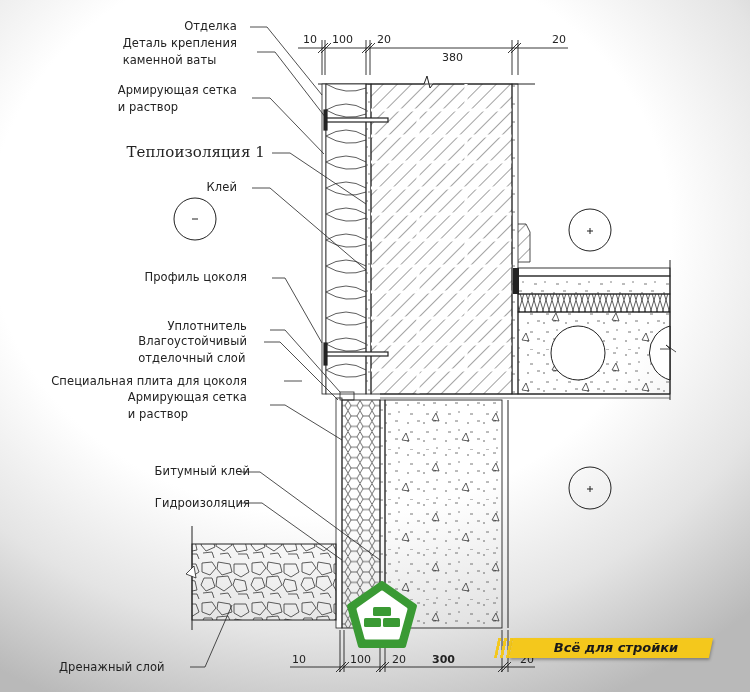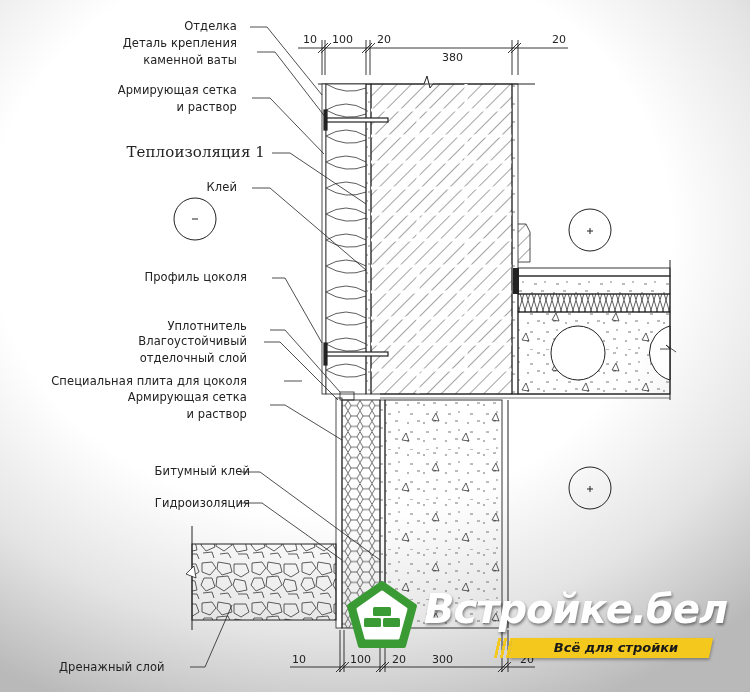--- a/index.html
+++ b/index.html
@@ -7,21 +7,21 @@
       width:750px; height:692px; position:relative; overflow:hidden;
       font-family: "DejaVu Sans", sans-serif;
       background:#ffffff;
     }
     .bg-grad {
       position:absolute; left:0; top:0; width:750px; height:692px;
       background: radial-gradient(ellipse 620px 520px at 330px 230px, #ffffff 55%, #e4e4e4 78%, #b9b9b9 100%);
     }
     svg.drawing { position:absolute; left:0; top:0; }
     .label {
-      position:absolute; font-size:11.5px; color:#222; text-align:right;
+      position:absolute; font-size:11.5px; color:#222; 
       line-height:17px; white-space:nowrap; letter-spacing:0.1px;
     }
     .label.serif { font-family:"DejaVu Serif", serif; font-size:15px; }
     .dim {
       position:absolute; font-size:11px; color:#222; line-height:12px;
     }
     .logo { position:absolute; left:346px; top:580px; width:370px; height:90px; }
     .logo-badge { position:absolute; left:0; top:0; width:72px; height:72px; }
     .logo-title {
       position:absolute; left:78px; top:6px; font-family:"DejaVu Sans", sans-serif;
@@ -208,21 +208,21 @@
 
 <div class="dim" style="left:303px;top:34px;">10</div>
 <div class="dim" style="left:332px;top:34px;">100</div>
 <div class="dim" style="left:377px;top:34px;">20</div>
 <div class="dim" style="left:430px;top:52px;margin-left:12px;">380</div>
 <div class="dim" style="left:552px;top:34px;">20</div>
 
 <div class="dim" style="left:292px;top:654px;">10</div>
 <div class="dim" style="left:350px;top:654px;">100</div>
 <div class="dim" style="left:392px;top:654px;">20</div>
-<div class="dim" style="left:432px;top:654px;">300</div>
+<div class="dim" style="left:432px;top:654px;font-weight:bold;">300</div>
 <div class="dim" style="left:520px;top:654px;">20</div>
 
 <div class="label" style="right:513px;top:18px;">Отделка</div>
 <div class="label" style="right:513px;top:35px;">
   <div>Деталь крепления</div>
   <div>каменной ваты</div>
 </div>
 <div class="label" style="right:513px;top:82px;">
   <div>Армирующая сетка</div>
   <div>и раствор</div>
@@ -245,17 +245,16 @@
 <div class="label" style="left:59px;top:659px;text-align:left;">Дренажный слой</div>
 
 <div class="logo">
   <svg class="logo-badge" viewBox="0 0 72 72">
     <path d="M36 3 L69 26 L58 66 L14 66 L3 26 Z" fill="#3a9a34" stroke="#3a9a34" stroke-width="4" stroke-linejoin="round"></path>
     <path d="M36 12 L60 29 L52 58 L20 58 L12 29 Z" fill="#ffffff" stroke="#ffffff" stroke-width="3" stroke-linejoin="round"></path>
     <rect x="27" y="27" width="18" height="9" rx="1.5" fill="#3a9a34"></rect>
     <rect x="18" y="38" width="17" height="9" rx="1.5" fill="#3a9a34"></rect>
     <rect x="37" y="38" width="17" height="9" rx="1.5" fill="#3a9a34"></rect>
   </svg>
-  <div class="logo-title">Встройке.бел</div>
   <div class="logo-stripes"></div>
   <div class="logo-strip"></div>
   <div class="logo-tagline">Всё для стройки</div>
 </div>
 
 </body></html>

